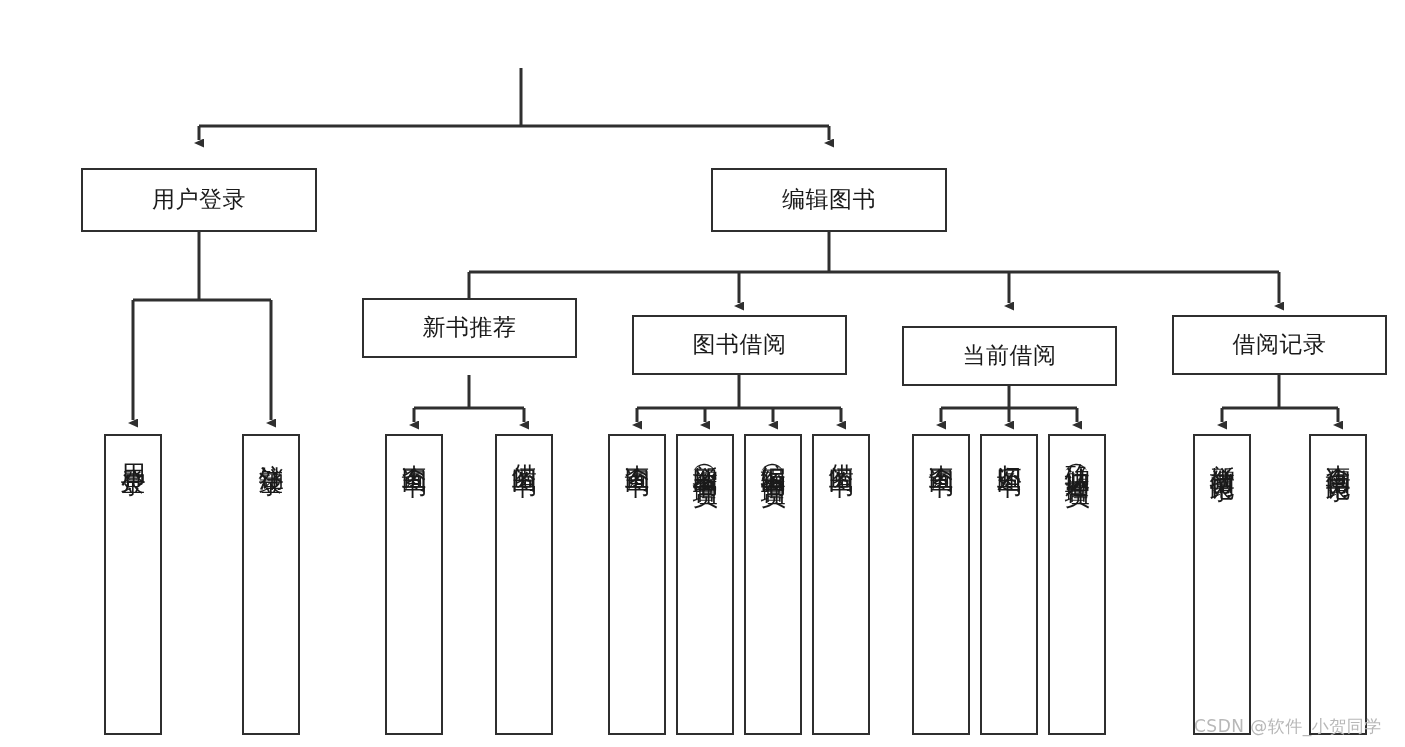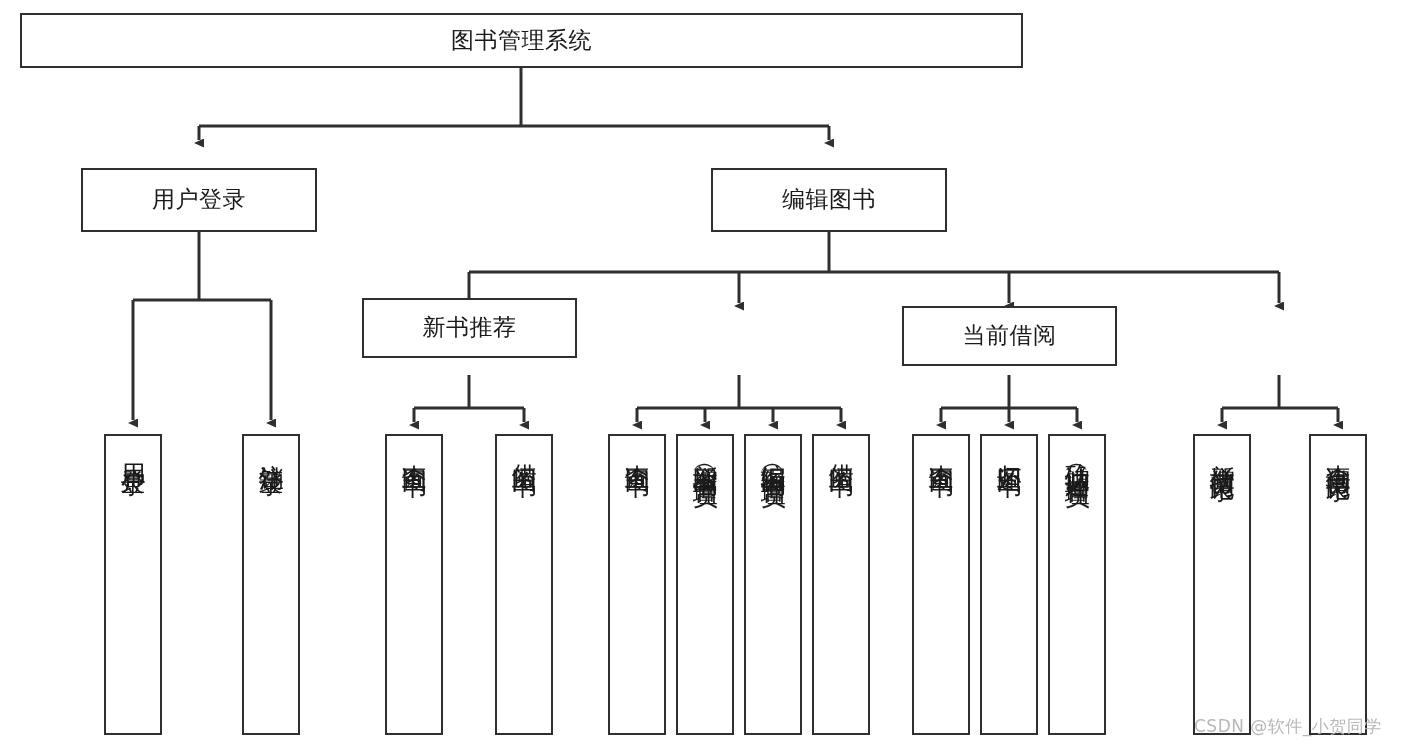--- a/index.html
+++ b/index.html
@@ -118,41 +118,44 @@
       <path d="M 1009 408 L 1009 422" marker-end="url(#arrowhead)"></path>
       <path d="M 1077 408 L 1077 422" marker-end="url(#arrowhead)"></path>
 
       <path d="M 1279 375 L 1279 408"></path>
       <path d="M 1222 408 L 1338 408"></path>
       <path d="M 1222 408 L 1222 422" marker-end="url(#arrowhead)"></path>
       <path d="M 1338 408 L 1338 422" marker-end="url(#arrowhead)"></path>
     </g>
   </svg>
 
-  <div class="node node-h node-root" style="left:20px; top:13px; width:1003px; height:55px;">
-    <span class="node-label">图书管理系统</span>
-  </div>
 
   <div class="node node-h" style="left:81px; top:168px; width:236px; height:64px;">
     <span class="node-label">用户登录</span>
   </div>
 
   <div class="node node-h" style="left:711px; top:168px; width:236px; height:64px;">
     <span class="node-label">编辑图书</span>
   </div>
 
   <div class="node node-h" style="left:362px; top:298px; width:215px; height:60px;">
     <span class="node-label">新书推荐</span>
   </div>
 
-
-  <div class="node node-h" style="left:902px; top:306px; width:215px; height:60px;">
+  <div class="node node-h" style="left:632px; top:315px; width:215px; height:60px;">
+    <span class="node-label">图书借阅</span>
+  </div>
+
+  <div class="node node-h" style="left:902px; top:326px; width:215px; height:60px;">
     <span class="node-label">当前借阅</span>
   </div>
 
+  <div class="node node-h" style="left:1172px; top:315px; width:215px; height:60px;">
+    <span class="node-label">借阅记录</span>
+  </div>
 
   <div class="node node-v" style="left:104px; top:434px; width:58px; height:301px;">
     <span class="node-label">用户登录</span>
   </div>
 
   <div class="node node-v" style="left:242px; top:434px; width:58px; height:301px;">
     <span class="node-label">注销登录</span>
   </div>
 
   <div class="node node-v" style="left:385px; top:434px; width:58px; height:301px;">

